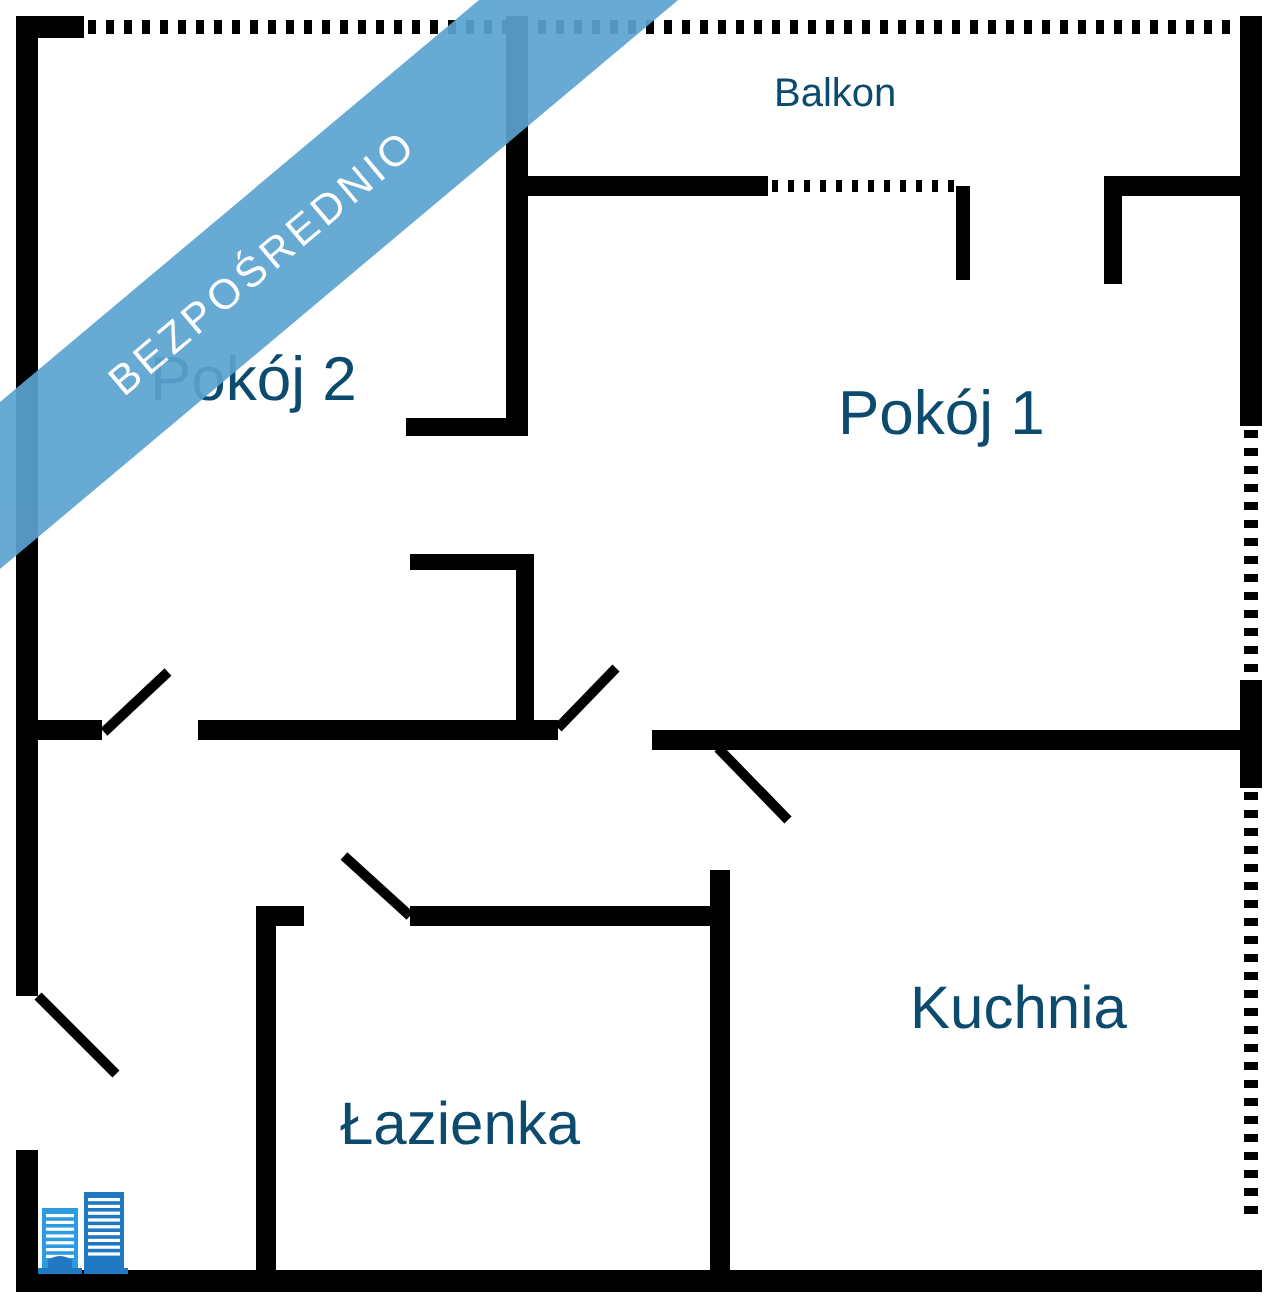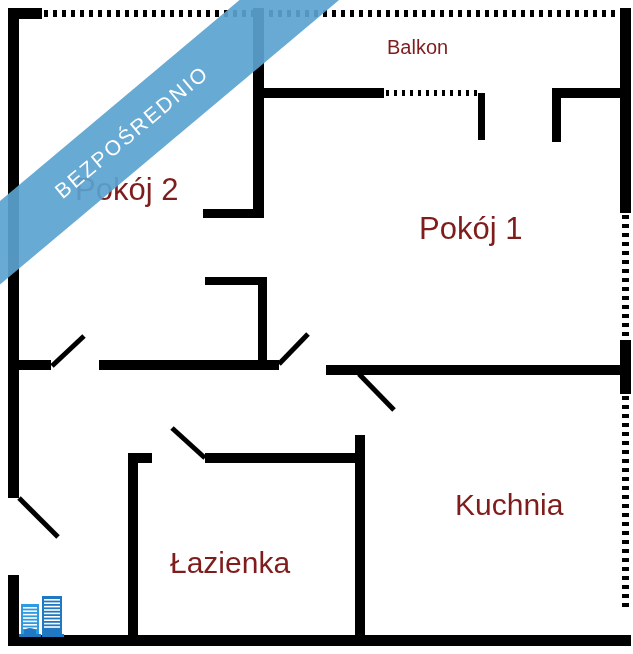--- a/index.html
+++ b/index.html
@@ -21,30 +21,30 @@
   #plan-svg {
     position: absolute;
     left: 0;
     top: 0;
     width: 633px;
     height: 654px;
     display: block;
   }
   .room-label {
     position: absolute;
-    color: #7f1d1d;
+    color: #0c4a6e;
     font-family: "Liberation Sans", sans-serif;
     font-weight: 400;
     white-space: nowrap;
     line-height: 1;
     user-select: none;
     text-align: center;
   }
   #label-pokoj2 { left: 75px;  top: 174px; font-size: 31px; }
-  #label-pokoj1 { left: 419px; top: 191px; font-size: 31px; margin-top: 22px; }
+  #label-pokoj1 { left: 419px; top: 191px; font-size: 31px; }
   #label-balkon { left: 387px; top: 37px;  font-size: 20px; }
   #label-kuchnia{ left: 455px; top: 490px; font-size: 30px; }
   #label-lazienka{left: 170px; top: 548px; font-size: 30px; }
 
   
   #watermark-banner {
     position: absolute;
     left: -118px;
     top: 100px;
     width: 500px;

